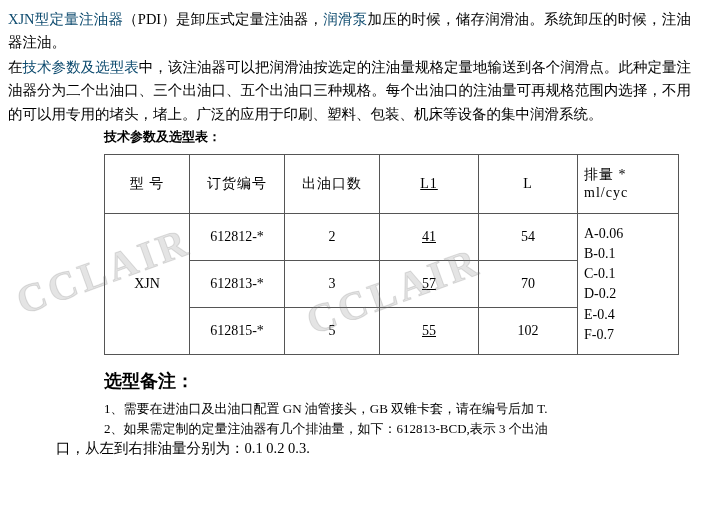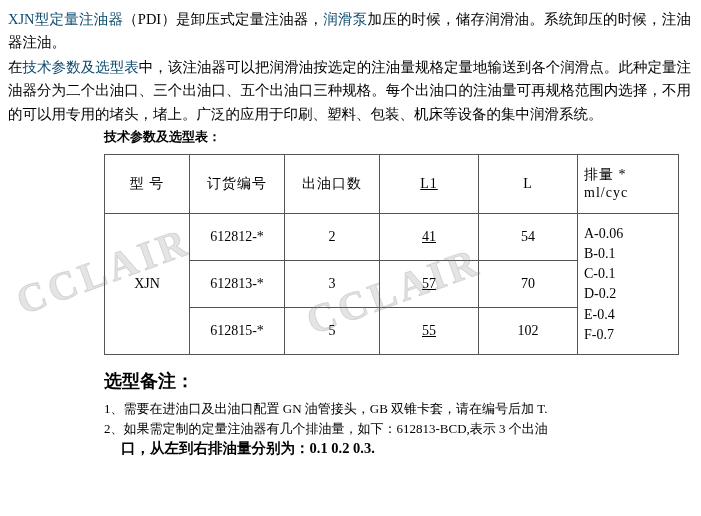--- a/index.html
+++ b/index.html
@@ -85,22 +85,21 @@
     margin: 14px 0 6px 96px;
   }
   .note-line {
     font-size: 13px;
     line-height: 1.5;
     margin-left: 96px;
   }
   .note-cont {
     font-size: 14.5px;
     line-height: 1.5;
-    margin-left: 113px;
-    font-weight: bold;
+    margin-left: 48px;
   }
   .watermark {
     position: absolute;
     left: 10px;
     top: 280px;
     font-family: "Liberation Serif", serif;
     font-size: 40px;
     font-weight: bold;
     color: rgba(120,120,120,0.20);
     letter-spacing: 4px;

